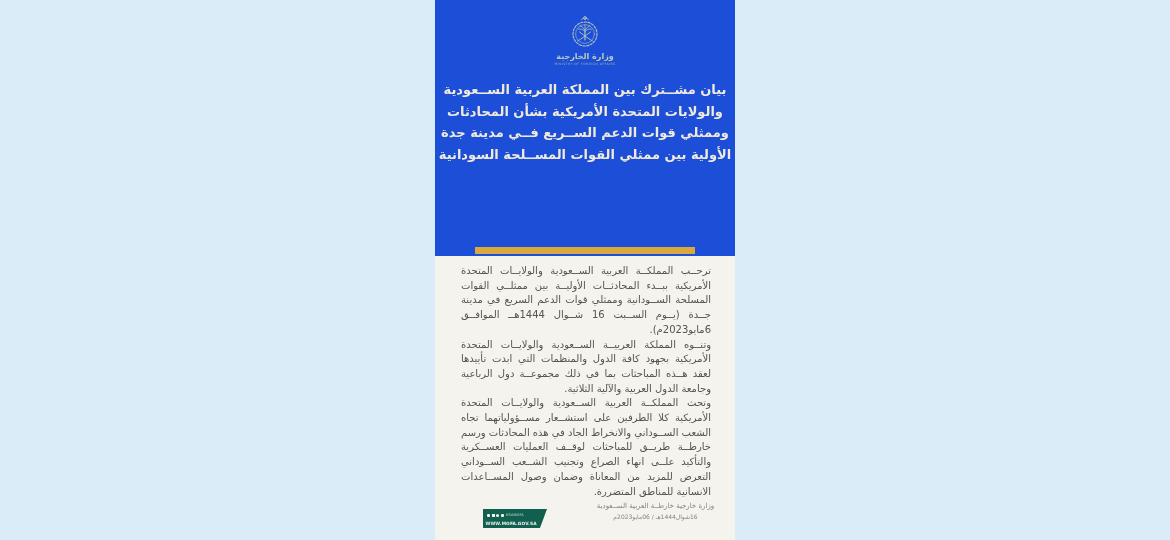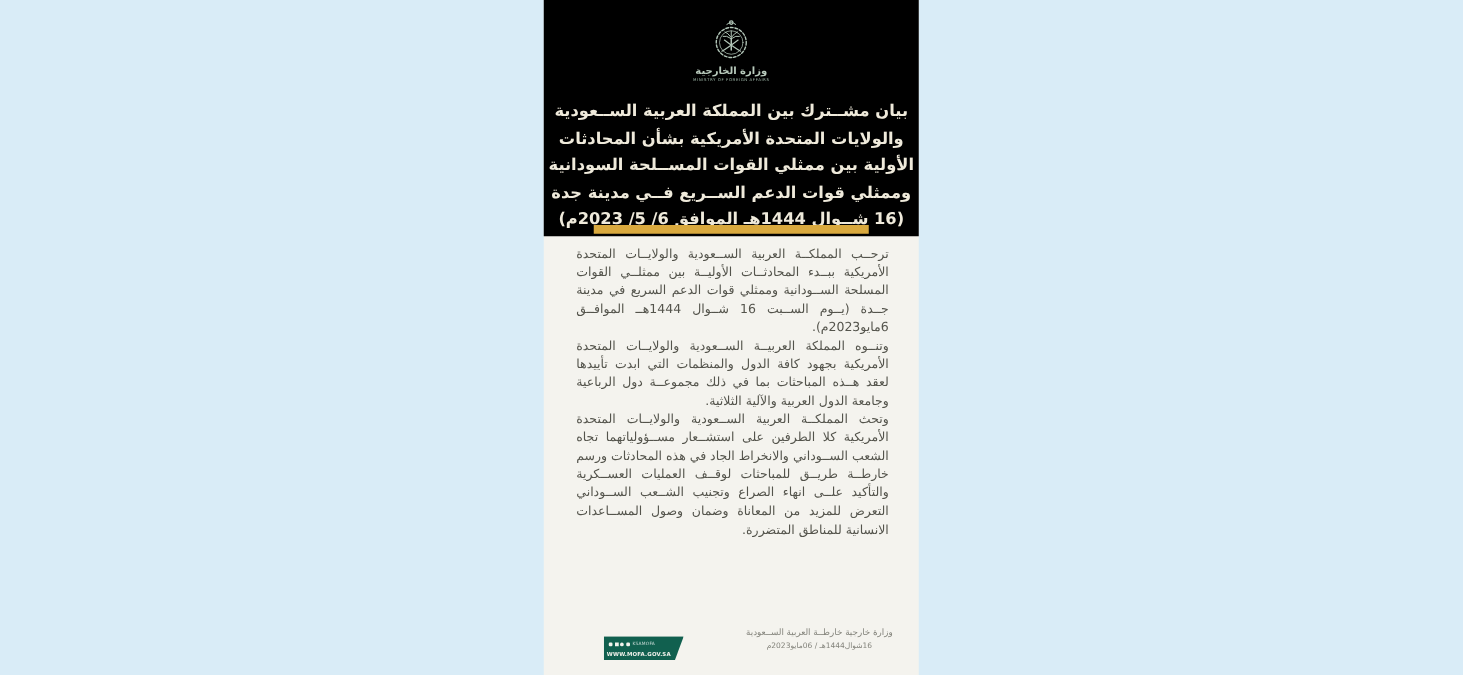--- a/index.html
+++ b/index.html
@@ -7,21 +7,21 @@
     width:1170px;height:540px;position:relative;overflow:hidden;
     background:#D9ECF7;
     font-family:"DejaVu Sans",sans-serif;
   }
   .document{
     position:absolute;left:435px;top:0;width:300px;height:540px;
     background:#F4F3EE;
   }
   
   .header{
-    position:relative;height:189px;background:#000000;text-align:center;
+    position:relative;height:256px;background:#1d4ed8;text-align:center;
   }
   .logo{padding-top:15px;}
   .logo svg{display:block;margin:0 auto;}
   .logo-calligraphy{
     direction:rtl;color:#B9CBBD;font-weight:bold;font-size:8px;line-height:9px;margin-top:1px;
   }
   .logo-en{
     color:#9DB5A6;font-size:7px;letter-spacing:1px;transform:scale(0.45);
     transform-origin:center top;white-space:nowrap;margin-top:1px;
   }
@@ -83,23 +83,22 @@
           <path d="M14.5 26 Q19 23.5 27.5 17 M29.5 26 Q25 23.5 16.5 17" stroke-width="0.9"></path>
         </g>
       </svg>
       <div class="logo-calligraphy">وزارة الخارجية</div>
       <div class="logo-en">MINISTRY OF FOREIGN AFFAIRS</div>
     </div>
 
     <div class="title">
       <div class="title-line">بيان مشــترك بين المملكة العربية الســعودية</div>
       <div class="title-line">والولايات المتحدة الأمريكية بشأن المحادثات</div>
+      <div class="title-line">وممثلي قوات الدعم الســريع فــي مدينة جدة</div>
       <div class="title-line">الأولية بين ممثلي القوات المســلحة السودانية</div>
-      <div class="title-line">وممثلي قوات الدعم الســريع فــي مدينة جدة</div>
-      <div class="title-line">(16 شــوال 1444هـ الموافق 6/ 5/ 2023م)</div>
     </div>
 
     <div class="gold-bar"></div>
   </div>
 
   <div class="body-text">
     <p>ترحــب المملكــة العربية الســعودية والولايــات المتحدة الأمريكية ببــدء المحادثــات الأوليــة بين ممثلــي القوات المسلحة الســودانية وممثلي قوات الدعم السريع في مدينة جــدة (يــوم الســبت 16 شــوال 1444هــ الموافــق 6مايو2023م).</p>
     <p>وتنــوه المملكة العربيــة الســعودية والولايــات المتحدة الأمريكية بجهود كافة الدول والمنظمات التي ابدت تأييدها لعقد هــذه المباحثات بما في ذلك مجموعــة دول الرباعية وجامعة الدول العربية والآلية الثلاثية.</p>
     <p>وتحث المملكــة العربية الســعودية والولايــات المتحدة الأمريكية كلا الطرفين على استشــعار مســؤولياتهما تجاه الشعب الســوداني والانخراط الجاد في هذه المحادثات ورسم خارطــة طريــق للمباحثات لوقــف العمليات العســكرية والتأكيد علــى انهاء الصراع وتجنيب الشــعب الســوداني التعرض للمزيد من المعاناة وضمان وصول المســاعدات الانسانية للمناطق المتضررة.</p>
   </div>

